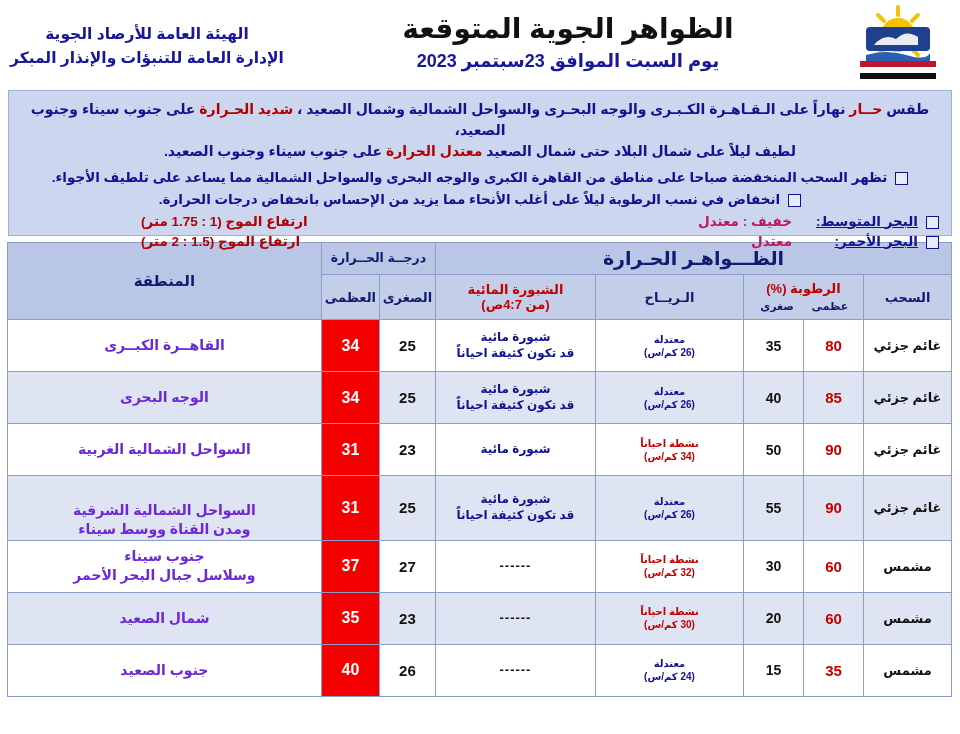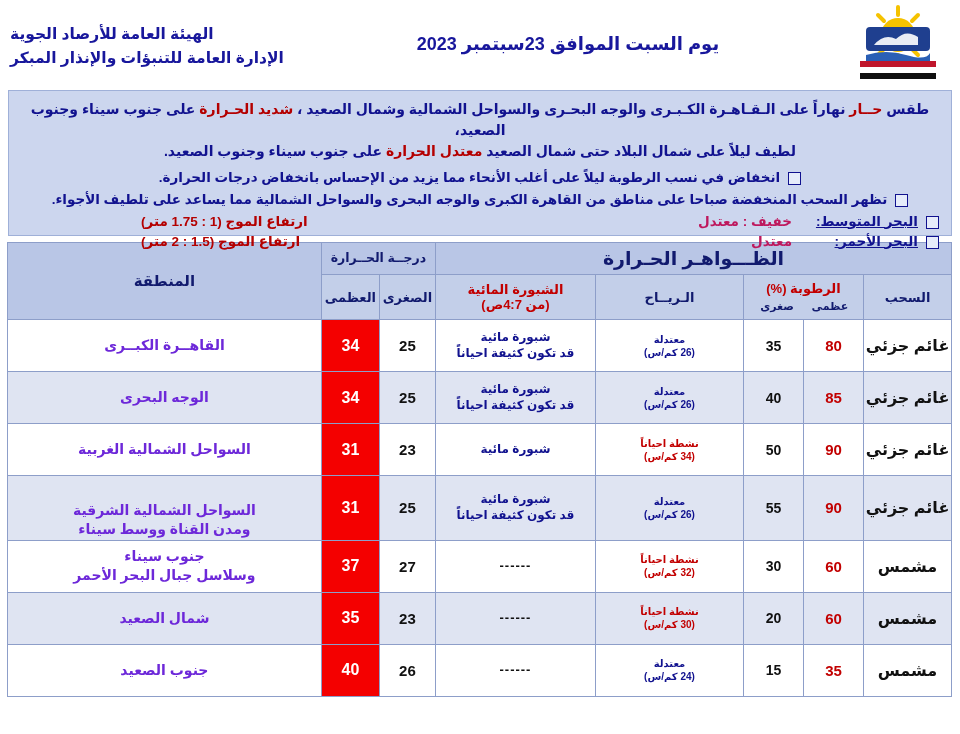--- a/index.html
+++ b/index.html
@@ -15,21 +15,21 @@
   .header{
     position:relative;
     height:88px;
     display:flex;
     align-items:center;
     justify-content:space-between;
     padding:0 16px 0 10px;
     box-sizing:border-box;
   }
   .org{
-    text-align:left;
+    text-align:center;
     color:#18179c;
     font-weight:bold;
     line-height:1.55;
     font-size:15.5px;
     padding-top:4px;
   }
   .title-block{
     text-align:center;
     flex:1;
     padding-bottom:4px;
@@ -154,21 +154,21 @@
   td.tmin{font-weight:bold;font-size:15px;color:#111111;}
   td.fog{color:#11128f;font-weight:bold;font-size:12px;line-height:1.3;}
   td.fog .dash{letter-spacing:1px;color:#111111;font-size:13px;}
   td.wind{font-weight:bold;font-size:10px;line-height:1.3;}
   td.wind .moderate{color:#11128f;}
   td.wind .active{color:#c20000;}
   td.wind .spd{color:#11128f;display:block;}
   td.wind .spdr{color:#c20000;display:block;}
   td.hmax{color:#c20000;font-weight:bold;font-size:15px;}
   td.hmin{color:#111111;font-weight:bold;font-size:14px;}
-  td.cloud{font-weight:bold;font-size:16px;color:#111111;margin-top:40px;}
+  td.cloud{font-weight:bold;font-size:13px;color:#111111;margin-top:40px;}
 </style>
 </head>
 <body>
 
 <div class="page">
 
   <div class="header">
     <div class="logo">
       <svg width="92" height="78" viewBox="0 0 92 78" xmlns="http://www.w3.org/2000/svg">
         <g>
@@ -187,45 +187,46 @@
           <path d="M22 40 q10 -12 22 -6 q10 -10 22 -2 l0 8 z" fill="#ffffff" opacity="0.9"></path>
           <path d="M14 50 q20 -6 40 0 q20 6 24 -2 l0 8 q-30 8 -64 0 z" fill="#2a5fb5"></path>
           <rect x="8" y="56" width="76" height="6" fill="#c0162c"></rect>
           <rect x="8" y="62" width="76" height="6" fill="#ffffff"></rect>
           <rect x="8" y="68" width="76" height="6" fill="#101010"></rect>
         </g>
       </svg>
     </div>
 
     <div class="title-block">
+      <div class="title-main">الظواهر الجوية المتوقعة</div>
       <div class="title-sub">يوم السبت الموافق 23سبتمبر 2023</div>
     </div>
 
     <div class="org">
       <div>الهيئة العامة للأرصاد الجوية</div>
       <div>الإدارة العامة للتنبؤات والإنذار المبكر</div>
     </div>
   </div>
 
   <div class="summary">
     <div class="sum-line">
       <span class="w">طقس </span><span class="hot">حــار</span><span class="w"> نهاراً على الـقـاهـرة الكـبـرى والوجه البحـرى والسواحل الشمالية وشمال الصعيد ، </span><span class="hot">شديد الحـرارة</span><span class="w"> على جنوب سيناء وجنوب الصعيد،</span>
     </div>
     <div class="sum-line">
       <span class="w">لطيف ليلاً على شمال البلاد حتى شمال الصعيد </span><span class="hot">معتدل الحرارة</span><span class="w"> على جنوب سيناء وجنوب الصعيد.</span>
     </div>
 
     <div class="bullets">
       <div class="bullet">
         <span class="chk"></span>
-        <span>انخفاض في نسب الرطوبة ليلاً على أغلب الأنحاء مما يزيد من الإحساس بانخفاض درجات الحرارة.</span>
+        <span>تظهر السحب المنخفضة صباحا على مناطق من القاهرة الكبرى والوجه البحرى والسواحل الشمالية مما يساعد على تلطيف الأجواء.</span>
       </div>
       <div class="bullet">
         <span class="chk"></span>
-        <span>تظهر السحب المنخفضة صباحا على مناطق من القاهرة الكبرى والوجه البحرى والسواحل الشمالية مما يساعد على تلطيف الأجواء.</span>
+        <span>انخفاض في نسب الرطوبة ليلاً على أغلب الأنحاء مما يزيد من الإحساس بانخفاض درجات الحرارة.</span>
       </div>
     </div>
 
     <div class="sea-row">
       <span class="chk"></span>
       <span class="sea-label">البحر المتوسط:</span>
       <span class="sea-val">خفيف : معتدل</span>
       <span class="wave">ارتفاع الموج  (1 : 1.75 متر)</span>
     </div>
     <div class="sea-row">

